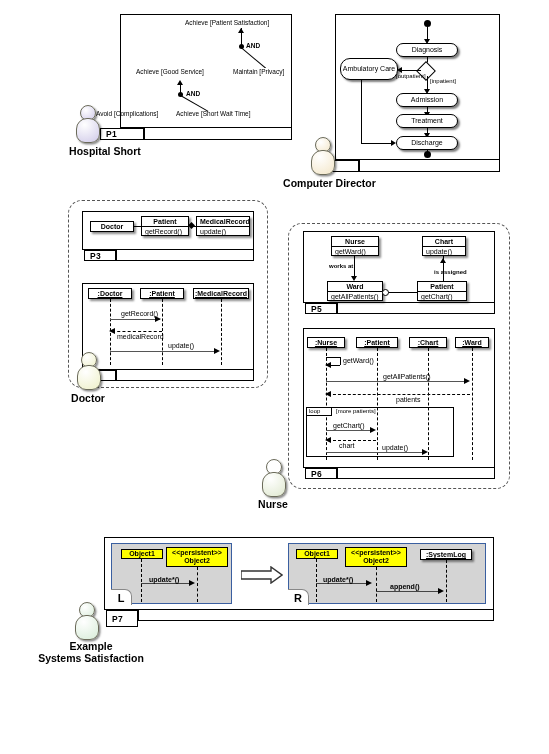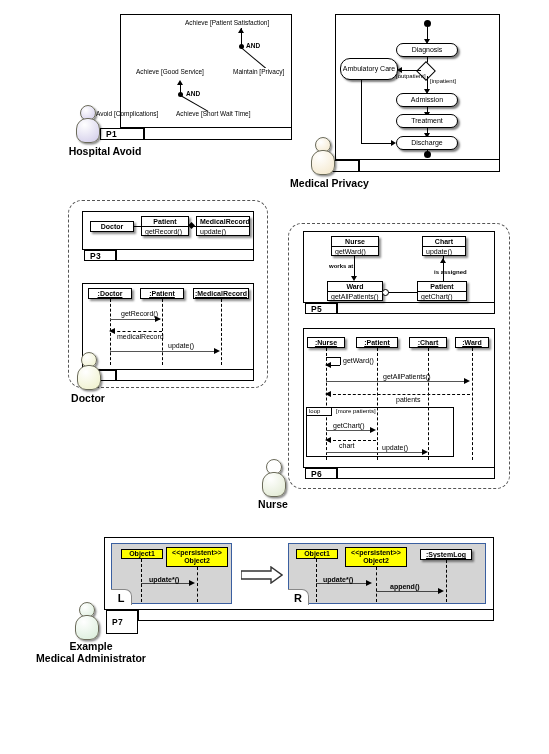--- a/index.html
+++ b/index.html
@@ -102,21 +102,21 @@
      <div style="position:absolute;left:0;top:0;width:34px;height:0;border-top:1px solid #000;transform-origin:0 0;transform:rotate(30deg);"></div>
   </div>
 
   <div class="goal" style="left:96px;top:110px;">Avoid [Complications]</div>
   <div class="goal" style="left:176px;top:110px;">Achieve [Short Wait Time]</div>
 
   <div class="person" style="left:76px;top:105px;">
     <div class="head" style="background:radial-gradient(circle at 35% 30%,#ffffff,#cfc9e8);"></div>
     <div class="body" style="background:radial-gradient(circle at 35% 25%,#ffffff,#cfc9e8);"></div>
   </div>
-  <div class="plabel" style="left:50px;top:145px;width:110px;">Hospital Avoid</div>
+  <div class="plabel" style="left:50px;top:145px;width:110px;">Hospital Short</div>
 
   <div class="solidbox" style="left:335px;top:14px;width:165px;height:146px;"></div>
   <div class="ptag" style="left:315px;top:160px;width:44px;height:12px;">P2</div>
   <div class="ptag-wide" style="left:359px;top:160px;width:141px;height:12px;"></div>
 
   <div class="dot" style="left:424px;top:20px;width:7px;height:7px;"></div>
   <div class="vline" style="left:427px;top:27px;height:14px;"></div>
   <div class="abs" style="left:424px;top:39px;width:0;height:0;border-left:3px solid transparent;border-right:3px solid transparent;border-top:5px solid #000;"></div>
 
   <div class="act" style="left:396px;top:43px;width:62px;height:14px;">Diagnosis</div>
@@ -145,21 +145,21 @@
   <div class="hline" style="left:361px;top:143px;width:33px;"></div>
   <div class="abs" style="left:391px;top:140px;width:0;height:0;border-top:3px solid transparent;border-bottom:3px solid transparent;border-left:5px solid #000;"></div>
 
   <div class="vline" style="left:427px;top:150px;height:5px;"></div>
   <div class="dot" style="left:424px;top:151px;width:7px;height:7px;"></div>
 
   <div class="person" style="left:311px;top:137px;">
     <div class="head" style="background:radial-gradient(circle at 35% 30%,#ffffff,#f3e6c8);"></div>
     <div class="body" style="background:radial-gradient(circle at 35% 25%,#ffffff,#f3e6c8);"></div>
   </div>
-  <div class="plabel" style="left:272px;top:177px;width:115px;">Medical Privacy</div>
+  <div class="plabel" style="left:272px;top:177px;width:115px;">Computer Director</div>
 
   <div class="dashbox" style="left:68px;top:200px;width:200px;height:188px;"></div>
 
   <div class="solidbox" style="left:82px;top:211px;width:172px;height:39px;"></div>
   <div class="ptag" style="left:84px;top:250px;width:32px;height:11px;">P3</div>
   <div class="ptag-wide" style="left:116px;top:250px;width:138px;height:11px;"></div>
 
   <div class="cls nobar" style="left:90px;top:221px;width:44px;height:11px;">
     <div class="nm">Doctor</div>
   </div>
@@ -287,21 +287,21 @@
   <div class="abs" style="left:422px;top:449px;width:0;height:0;border-top:3px solid transparent;border-bottom:3px solid transparent;border-left:6px solid #000;"></div>
   <div class="lbl" style="left:382px;top:444px;">update()</div>
 
   <div class="person" style="left:262px;top:459px;">
     <div class="head" style="background:radial-gradient(circle at 35% 30%,#ffffff,#dfe8cf;"></div>
     <div class="body" style="background:radial-gradient(circle at 35% 25%,#ffffff,#dfe8cf);"></div>
   </div>
   <div class="plabel" style="left:240px;top:498px;width:66px;">Nurse</div>
 
   <div class="solidbox" style="left:104px;top:537px;width:390px;height:73px;"></div>
-  <div class="ptag" style="left:106px;top:610px;width:32px;height:24px;">P7</div>
+  <div class="ptag" style="left:106px;top:610px;width:32px;height:17px;">P7</div>
   <div class="ptag-wide" style="left:138px;top:610px;width:356px;height:11px;"></div>
 
   <div class="p7panel" style="left:111px;top:543px;width:121px;height:61px;"></div>
   <div class="ybox" style="left:121px;top:549px;width:42px;height:10px;">Object1</div>
   <div class="lline" style="left:141px;top:559px;height:43px;"></div>
   <div class="ybox" style="left:166px;top:547px;width:62px;height:20px;padding-top:1px;">
     <div>&lt;&lt;persistent&gt;&gt;</div>
     <div>Object2</div>
   </div>
   <div class="lline" style="left:197px;top:567px;height:35px;"></div>
@@ -335,15 +335,15 @@
   <div class="abs" style="left:438px;top:588px;width:0;height:0;border-top:3px solid transparent;border-bottom:3px solid transparent;border-left:6px solid #000;"></div>
   <div class="lbl" style="left:390px;top:583px;font-weight:bold;">append()</div>
 
   <div class="corner" style="left:288px;top:589px;width:20px;height:15px;">R</div>
 
   <div class="person" style="left:75px;top:602px;">
     <div class="head" style="background:radial-gradient(circle at 35% 30%,#ffffff,#d8ecd8);"></div>
     <div class="body" style="background:radial-gradient(circle at 35% 25%,#ffffff,#d8ecd8);"></div>
   </div>
   <div class="plabel" style="left:36px;top:640px;width:110px;">Example</div>
-  <div class="plabel" style="left:26px;top:652px;width:130px;">Medical Administrator</div>
+  <div class="plabel" style="left:26px;top:652px;width:130px;">Systems Satisfaction</div>
 
 </div>
 
 </body></html>

